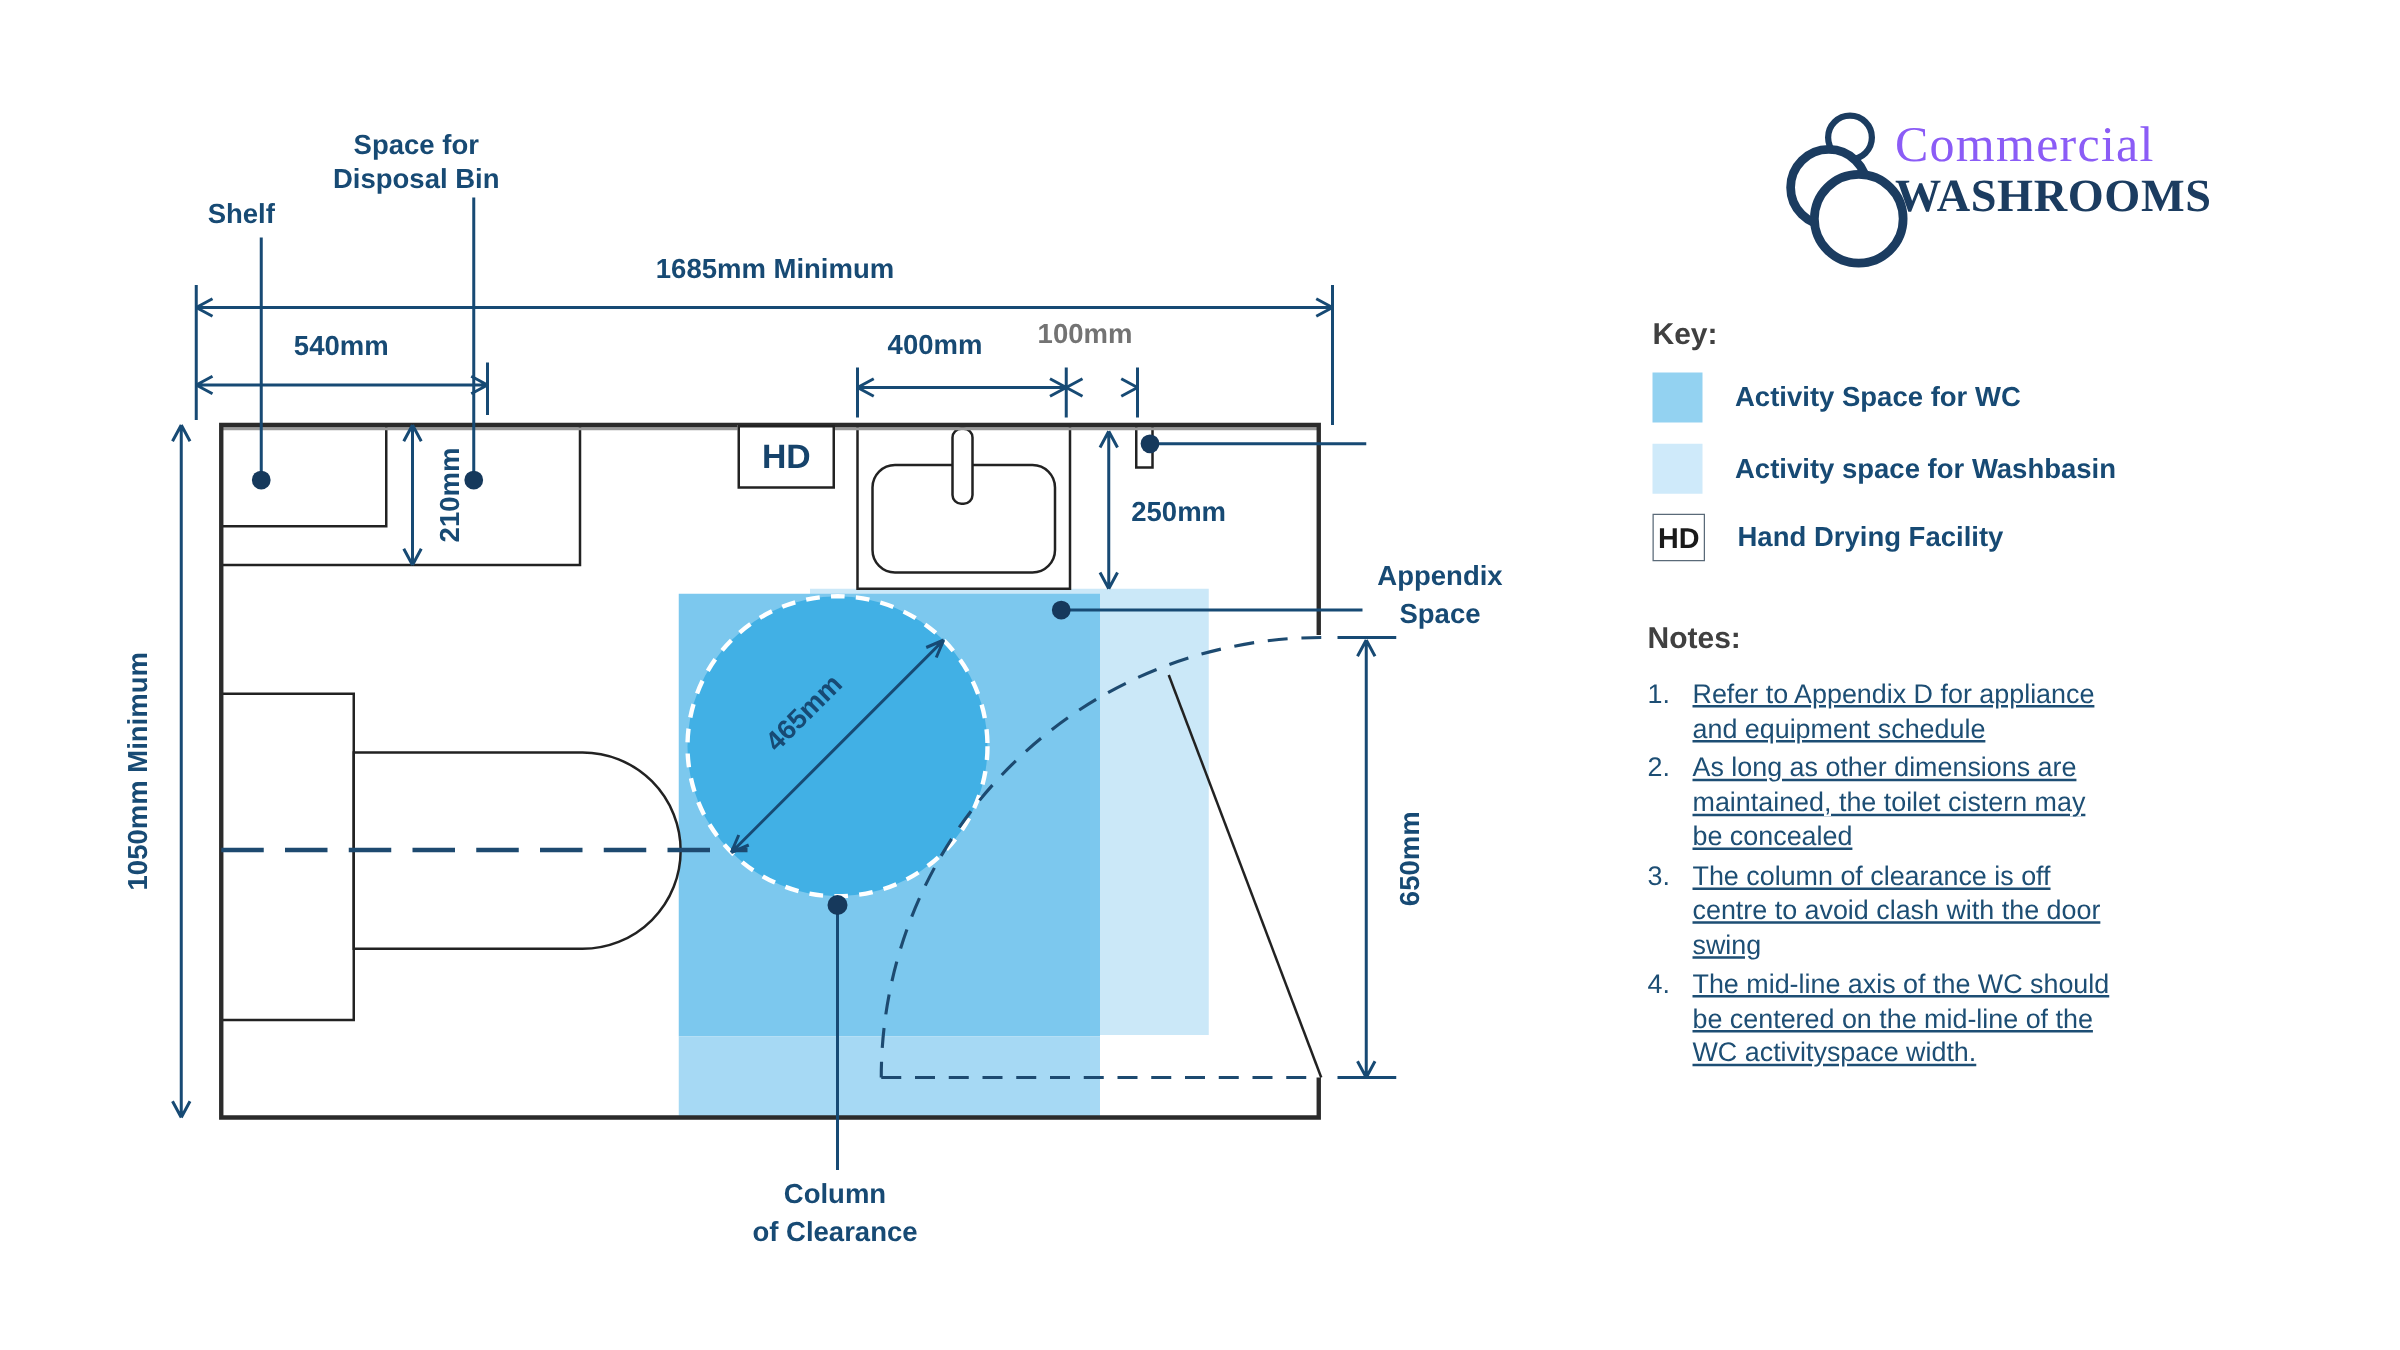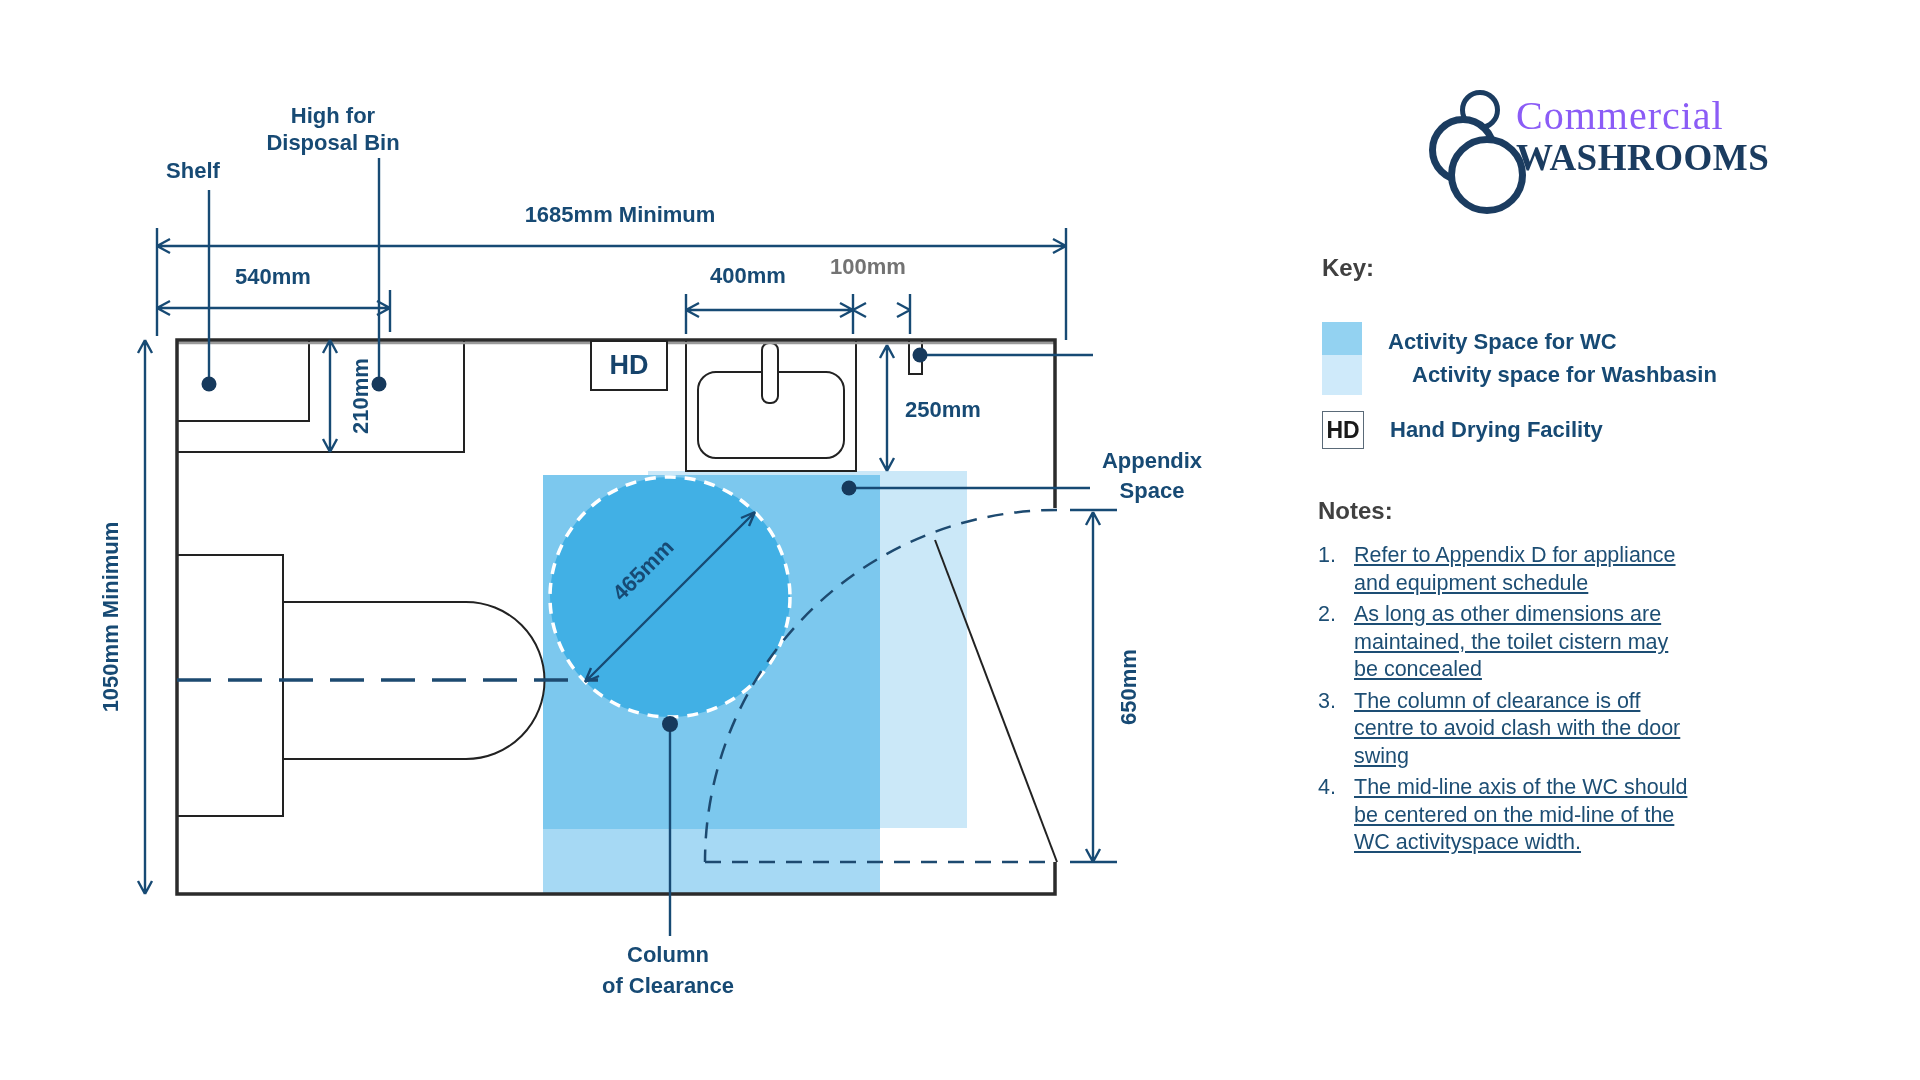--- a/index.html
+++ b/index.html
@@ -95,21 +95,21 @@
       <circle cx="209" cy="384" r="7.5"></circle>
       <circle cx="379" cy="384" r="7.5"></circle>
       <circle cx="920" cy="355" r="7.5"></circle>
       <circle cx="849" cy="488" r="7.5"></circle>
       <circle cx="670" cy="724" r="8"></circle>
     </g>
   </svg>
 
   <div class="lbl ctr" style="left:193px;top:157px;">Shelf</div>
   <div class="lbl ctr" style="left:333px;top:102px;">
-    <div>High for</div>
+    <div>Space for</div>
     <div>Disposal Bin</div>
   </div>
   <div class="lbl ctr" style="left:620px;top:201px;">1685mm Minimum</div>
   <div class="lbl ctr" style="left:273px;top:263px;">540mm</div>
   <div class="lbl ctr" style="left:748px;top:262px;">400mm</div>
   <div class="lbl ctr blk" style="left:868px;top:253px;">100mm</div>
   <div class="lbl rot" style="left:360px;top:396px;">210mm</div>
   <div class="lbl rot" style="left:110px;top:617px;">1050mm Minimum</div>
   <div class="lbl" style="left:905px;top:396px;">250mm</div>
   <div class="lbl rot" style="left:1128px;top:687px;">650mm</div>
@@ -122,25 +122,25 @@
   <div class="lbl ctr" style="left:1152px;top:446px;line-height:30px;">
     <div>Appendix</div>
     <div>Space</div>
   </div>
   <div class="lbl ctr" style="left:668px;top:939px;line-height:31px;text-align:center;">
     <div>Column</div>
     <div>of Clearance</div>
   </div>
 
   <div class="panel-title" style="left:1322px;top:254px;">Key:</div>
-  <div class="key-row" style="top:298px;margin-top:24px;">
+  <div class="key-row" style="top:298px;">
     <div class="swatch swatch-wc"></div>
     <div class="key-label">Activity Space for WC</div>
   </div>
-  <div class="key-row" style="top:355px;gap:24px;">
+  <div class="key-row" style="top:355px;">
     <div class="swatch swatch-wb"></div>
     <div class="key-label">Activity space for Washbasin</div>
   </div>
   <div class="key-row" style="top:411px;">
     <div class="swatch-hd">
       <span>HD</span>
     </div>
     <div class="key-label">Hand Drying Facility</div>
   </div>
 

